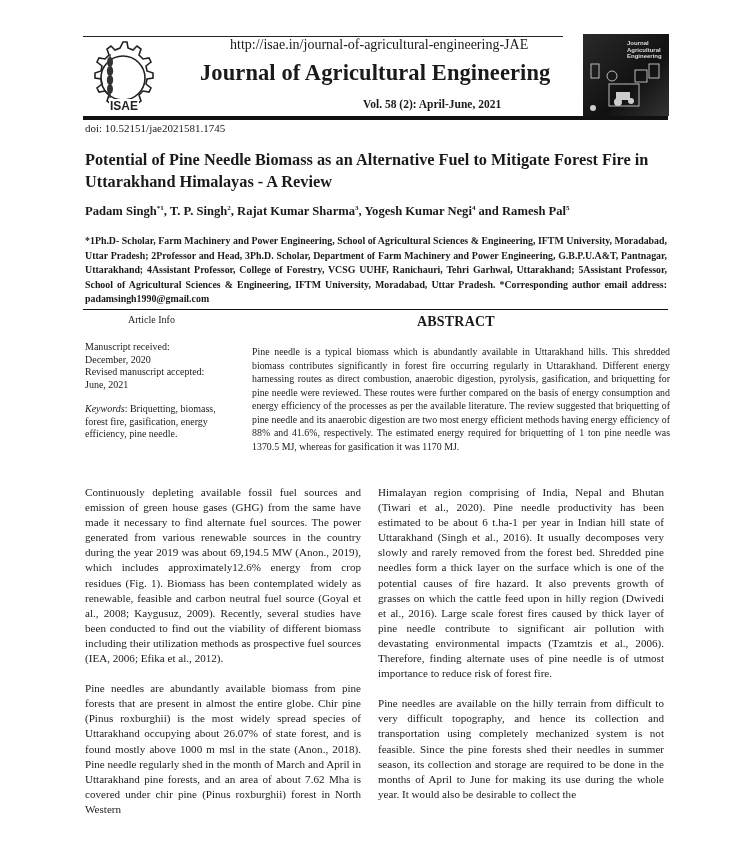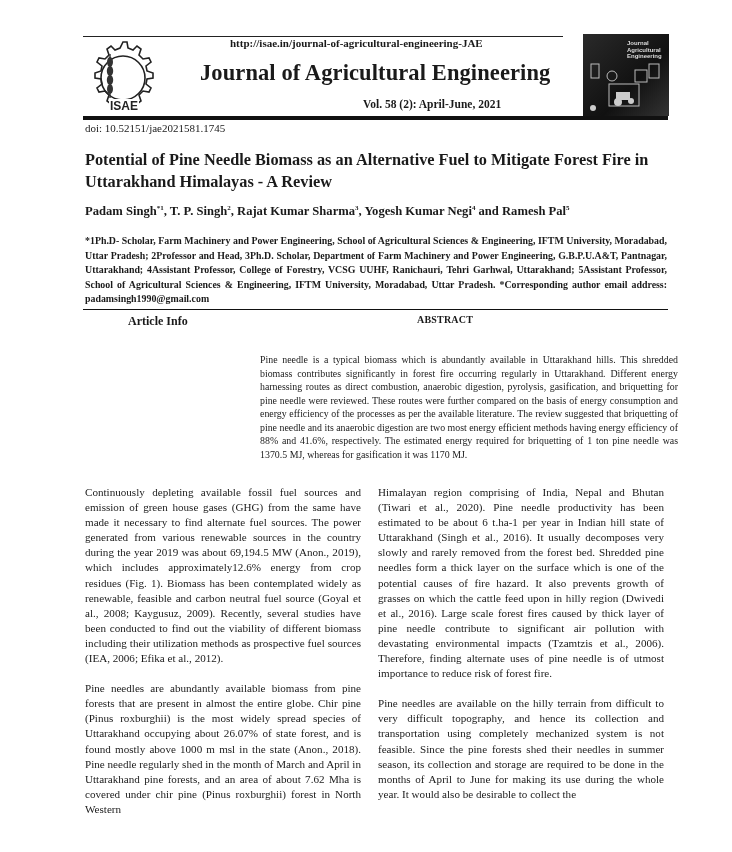--- a/index.html
+++ b/index.html
@@ -2,43 +2,43 @@
 <html><head>
 <meta charset="utf-8">
 <style>
   html, body { margin: 0; padding: 0; background: #ffffff; }
   body { width: 732px; height: 852px; position: relative; overflow: hidden;
          font-family: "Liberation Serif", "DejaVu Serif", serif; color: #1a1a1a; }
   .page { position: absolute; left: 0; top: 0; width: 732px; height: 852px; }
   .logo { position: absolute; left: 0; top: 0; width: 78px; height: 60px; }
   .header-top-rule { position: absolute; left: 83px; top: 36px; width: 480px; height: 1px; background: #222; }
   .header-bottom-rule { position: absolute; left: 83px; top: 116px; width: 585px; height: 4px; background: #111; }
-  .url { position: absolute; left: 230px; top: 37px; font-size: 11px; font-weight: bold; }
+  .url { position: absolute; left: 230px; top: 37px; font-size: 14px; font-weight: normal; }
   .journal { position: absolute; left: 200px; top: 60px; font-size: 22.5px; font-weight: bold; letter-spacing: 0.1px; }
   .vol { position: absolute; left: 317px; top: 98px; font-size: 11.5px; font-weight: bold; margin-left: 46px; }
   .cover { position: absolute; left: 583px; top: 34px; width: 86px; height: 82px;
            background: linear-gradient(135deg, #2a2a2a 0%, #111 60%, #333 100%); overflow: hidden; }
   .cover-title { position: absolute; left: 44px; top: 6px; color: #ddd; font-family: "Liberation Sans", sans-serif;
                  font-size: 6px; line-height: 6.5px; font-weight: bold; }
   .doi { position: absolute; left: 85px; top: 122px; font-size: 11px; }
 
   
   .title { position: absolute; left: 85px; top: 149px; width: 580px; font-size: 16.3px; font-weight: bold; line-height: 22px; }
   .authors { position: absolute; left: 85px; top: 204px; width: 600px; font-size: 12.6px; font-weight: bold; white-space: nowrap; }
   .authors sup { font-size: 7px; }
   .affil { position: absolute; left: 85px; top: 234px; width: 582px; font-size: 9.9px; line-height: 14.5px; text-align: justify; font-weight: bold; }
 
   .mid-rule { position: absolute; left: 83px; top: 309px; width: 585px; height: 1px; background: #111; }
-  .info-head { position: absolute; left: 128px; top: 314px; font-size: 12px; font-weight: bold; }
-  .abs-head { position: absolute; left: 417px; top: 314px; font-size: 10px; font-weight: bold; letter-spacing: 0.2px; }
+  .info-head { position: absolute; left: 128px; top: 314px; font-size: 10px; font-weight: normal; }
+  .abs-head { position: absolute; left: 417px; top: 314px; font-size: 14px; font-weight: bold; letter-spacing: 0.2px; }
 
   .info { position: absolute; left: 85px; top: 341px; width: 150px; font-size: 10px; line-height: 12.5px; }
   .info p { margin: 0; }
   .info .gap { height: 12px; }
-  .abstract { position: absolute; left: 248px; top: 341px; width: 418px; font-size: 9.9px; line-height: 13.5px; text-align: justify; margin: 12px; }
+  .abstract { position: absolute; left: 248px; top: 341px; width: 418px; font-size: 9.9px; line-height: 13.5px; text-align: justify; margin: 4px; }
 
   .col { position: absolute; top: 485px; width: 276px; font-size: 11.1px; line-height: 15.1px; text-align: justify; }
   .col p { margin: 0 0 15px 0; }
   .col-left { left: 85px; }
   .col-right { left: 378px; width: 286px; }
 </style>
 </head>
 <body>
 
 <div class="page">
@@ -88,20 +88,28 @@
   <div class="title">Potential of Pine Needle Biomass as an Alternative Fuel to Mitigate Forest Fire in Uttarakhand Himalayas - A Review</div>
   <div class="authors">
     <span>Padam Singh</span><sup>*1</sup><span>, </span><span>T. P. Singh</span><sup>2</sup><span>, </span><span>Rajat Kumar Sharma</span><sup>3</sup><span>, </span><span>Yogesh Kumar Negi</span><sup>4</sup><span style="white-space:pre"> and </span><span>Ramesh Pal</span><sup>5</sup>
   </div>
   <div class="affil">*1Ph.D- Scholar, Farm Machinery and Power Engineering, School of Agricultural Sciences &amp; Engineering, IFTM University, Moradabad, Uttar Pradesh; 2Professor and Head, 3Ph.D. Scholar, Department of Farm Machinery and Power Engineering, G.B.P.U.A&amp;T, Pantnagar, Uttarakhand; 4Assistant Professor, College of Forestry, VCSG UUHF, Ranichauri, Tehri Garhwal, Uttarakhand; 5Assistant Professor, School of Agricultural Sciences &amp; Engineering, IFTM University, Moradabad, Uttar Pradesh. *Corresponding author email address: padamsingh1990@gmail.com</div>
 
   <div class="mid-rule"></div>
   <div class="info-head">Article Info</div>
   <div class="abs-head">ABSTRACT</div>
 
+  <div class="info">
+    <p>Manuscript received:</p>
+    <p>December, 2020</p>
+    <p>Revised manuscript accepted:</p>
+    <p>June, 2021</p>
+    <div class="gap"></div>
+    <p><i>Keywords</i><span>: Briquetting, biomass, forest fire, gasification, energy efficiency, pine needle.</span></p>
+  </div>
   <p class="abstract">Pine needle is a typical biomass which is abundantly available in Uttarakhand hills. This shredded biomass contributes significantly in forest fire occurring regularly in Uttarakhand. Different energy harnessing routes as direct combustion, anaerobic digestion, pyrolysis, gasification, and briquetting for pine needle were reviewed. These routes were further compared on the basis of energy consumption and energy efficiency of the processes as per the available literature. The review suggested that briquetting of pine needle and its anaerobic digestion are two most energy efficient methods having energy efficiency of 88% and 41.6%, respectively. The estimated energy required for briquetting of 1 ton pine needle was 1370.5 MJ, whereas for gasification it was 1170 MJ.</p>
 
   <div class="col col-left">
     <p>Continuously depleting available fossil fuel sources and emission of green house gases (GHG) from the same have made it necessary to find alternate fuel sources. The power generated from various renewable sources in the country during the year 2019 was about 69,194.5 MW (Anon., 2019),  which includes approximately12.6% energy from crop residues  (Fig. 1). Biomass has been contemplated widely as renewable, feasible and carbon neutral fuel source (Goyal et al., 2008; Kaygusuz, 2009). Recently, several studies have been conducted to find out the viability of different biomass including their utilization methods as prospective fuel sources (IEA, 2006; Efika et al., 2012).</p>
     <p>Pine needles are abundantly available biomass from pine forests that are present in almost the entire globe. Chir pine (Pinus roxburghii) is the most widely spread species of Uttarakhand occupying about 26.07% of state forest, and is found mostly above 1000 m msl in the state (Anon., 2018). Pine needle regularly shed in the month of March and April in Uttarakhand pine forests, and an area of about 7.62 Mha is covered under chir pine (Pinus roxburghii) forest in North Western</p>
   </div>
   <div class="col col-right">
     <p>Himalayan region comprising of India, Nepal and Bhutan (Tiwari et al., 2020). Pine needle productivity has been estimated to be about 6 t.ha-1 per year in Indian hill state of Uttarakhand (Singh et al., 2016). It usually decomposes very slowly and rarely removed from the forest bed. Shredded pine needles form a thick layer on the surface which is one of the potential causes of fire hazard. It also prevents growth of grasses on which the cattle feed upon in hilly region (Dwivedi et al., 2016). Large scale forest fires caused by thick layer of pine needle contribute to significant air pollution with devastating environmental impacts (Tzamtzis et al., 2006). Therefore, finding alternate uses of pine needle is of utmost importance to reduce risk of forest fire.</p>
     <p>Pine needles are available on the hilly terrain from difficult to very difficult topography, and hence its collection and transportation using completely mechanized system is not feasible. Since the pine forests shed their needles in summer season, its collection and storage are required to be done in the months of April to June for making its use during the whole year. It would also be desirable to collect the</p>
   </div>

